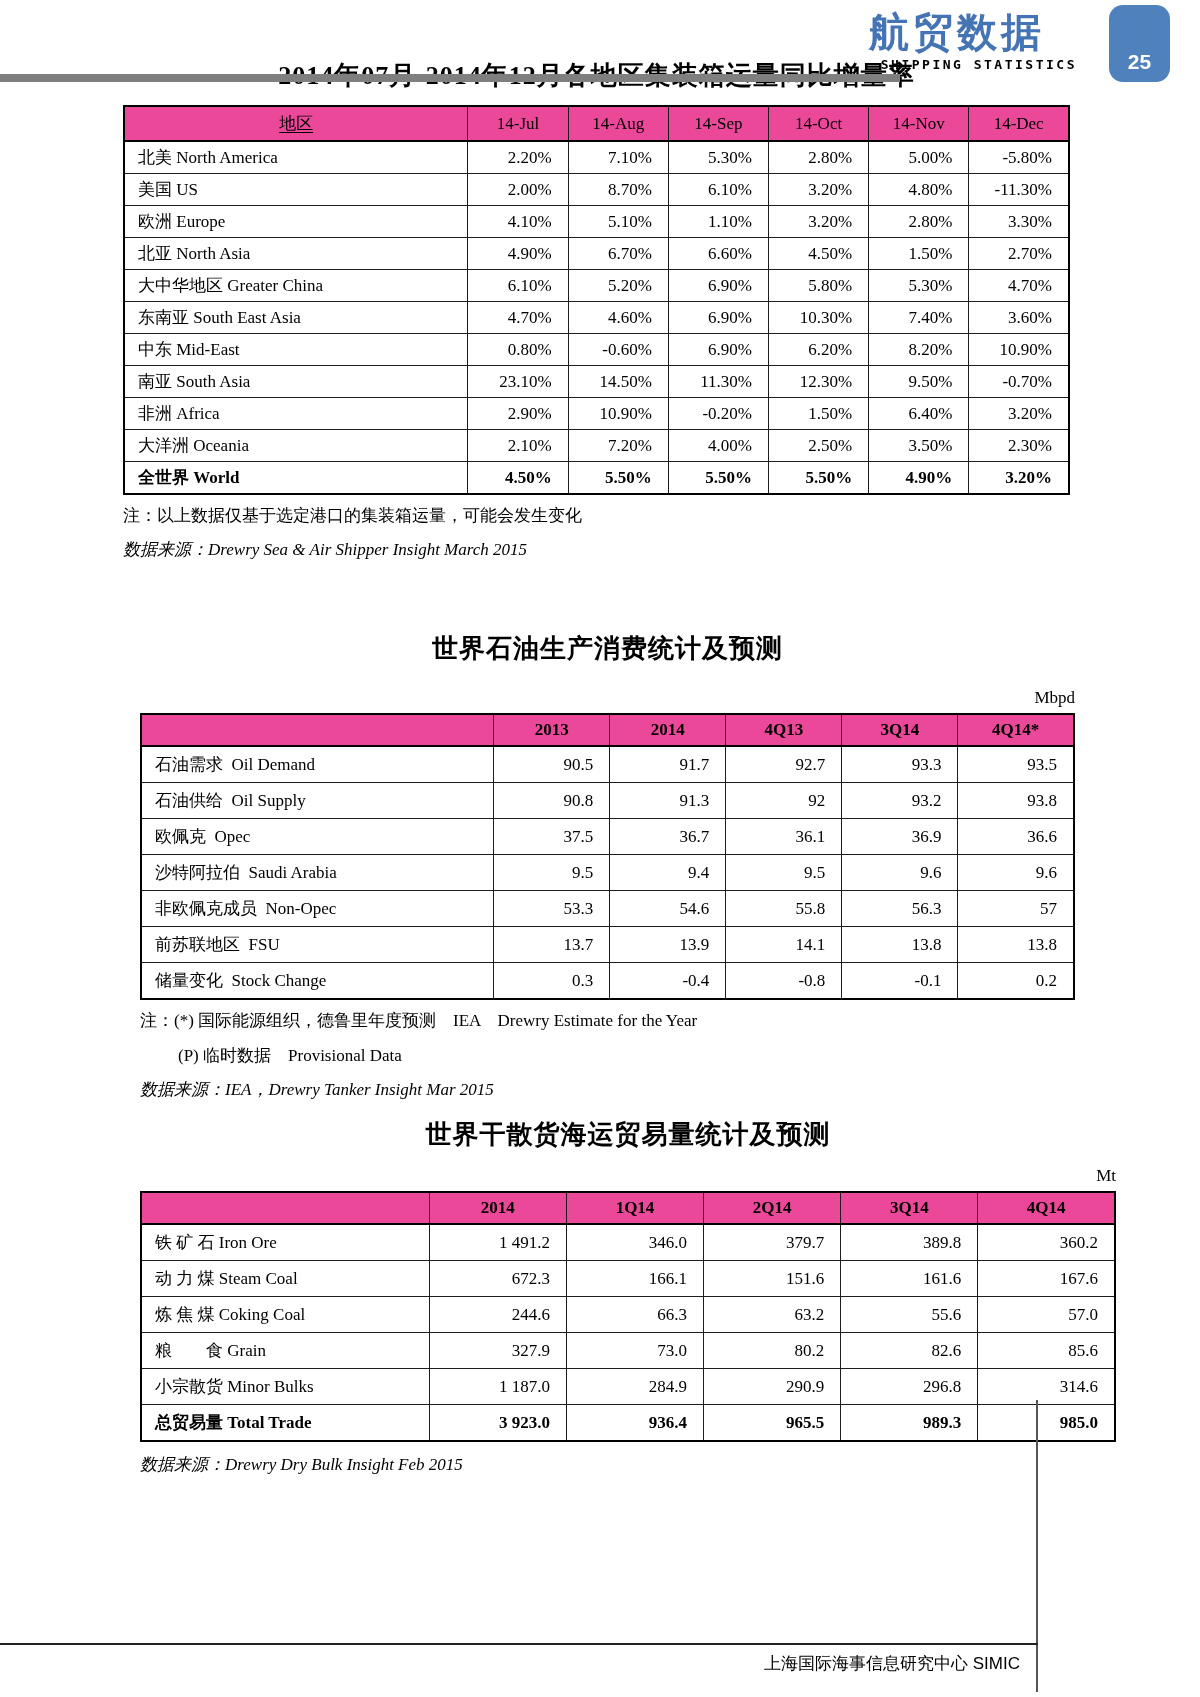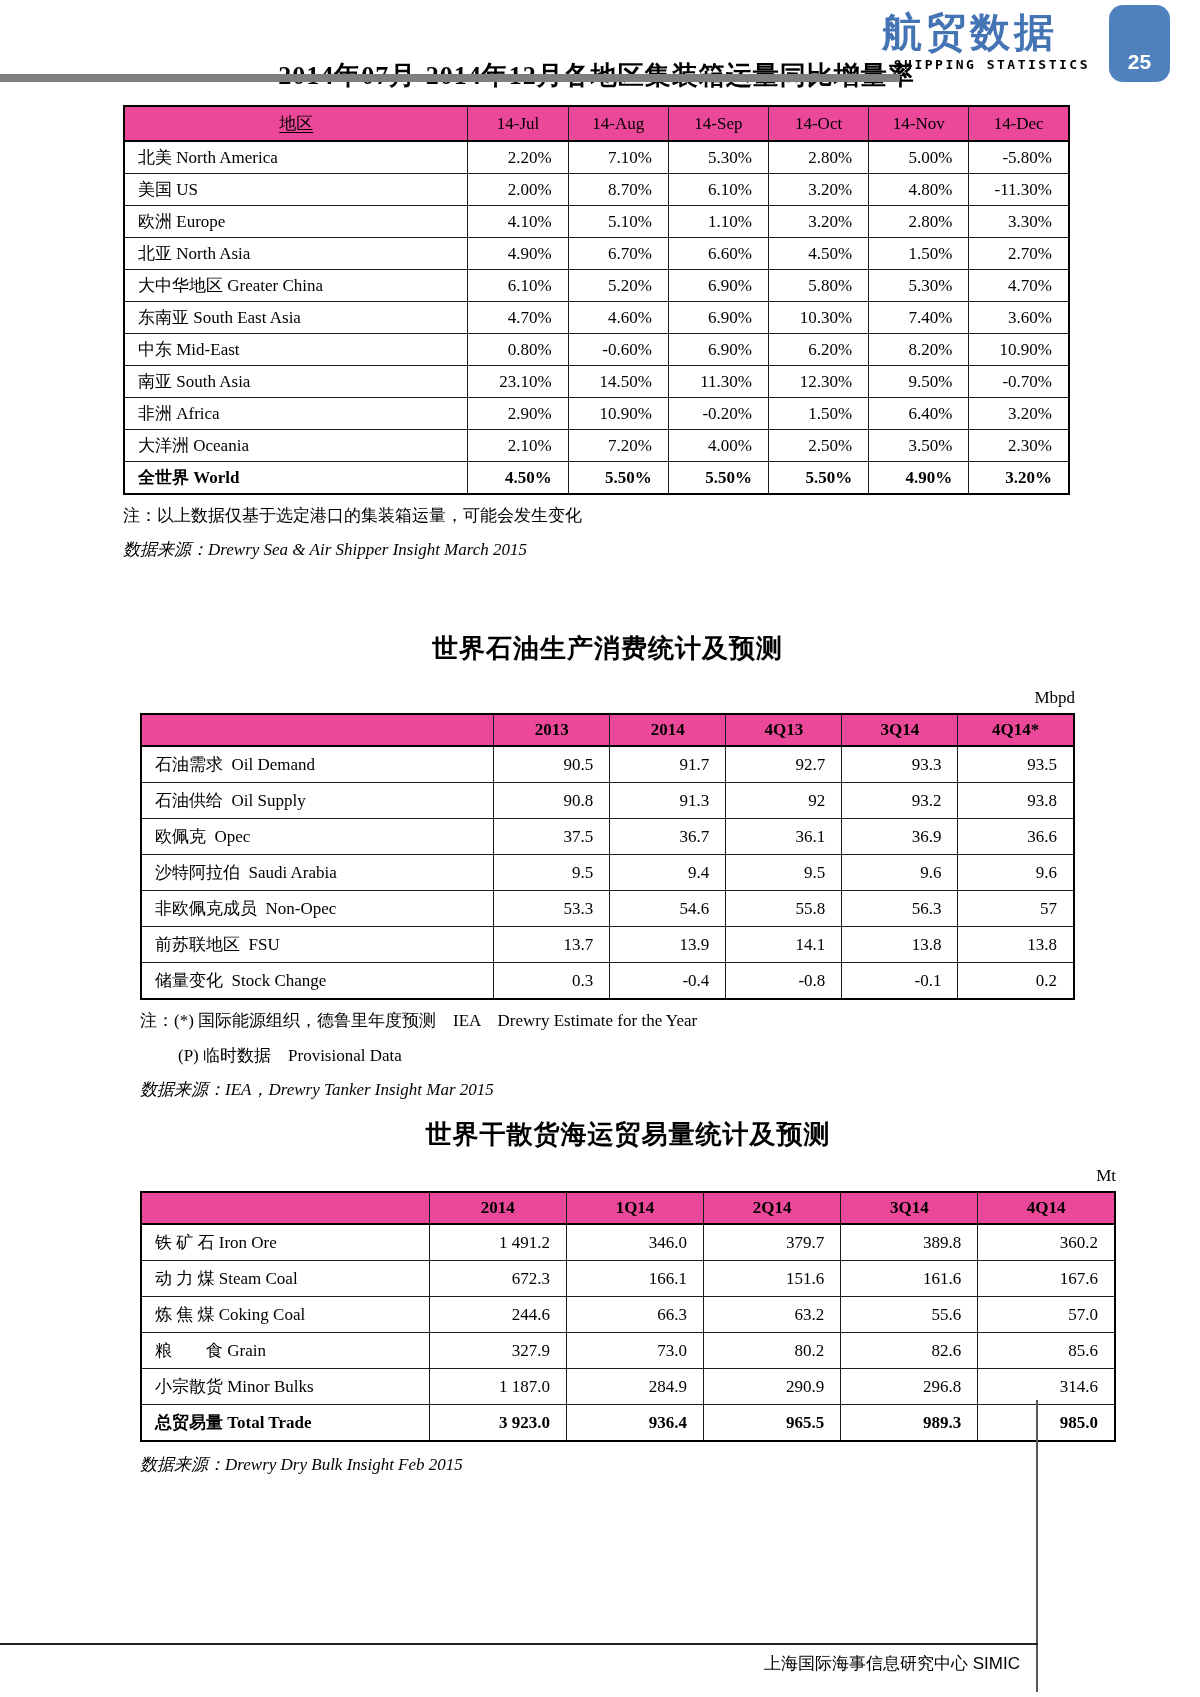--- a/index.html
+++ b/index.html
@@ -2,21 +2,21 @@
 <html><head>
 <meta charset="utf-8">
 <style>
   * { box-sizing: border-box; margin: 0; padding: 0; }
   html,body { background:#ffffff; }
   body { font-family: "Liberation Serif", "DejaVu Serif", serif; color:#000; }
   .page { position:relative; width:1200px; height:1697px; background:#fff; overflow:hidden; margin:0 auto; }
 
   
   .gray-bar { position:absolute; left:0; top:74px; width:900px; height:8px; background:#7f7f7f; }
-  .header-text { position:absolute; top:10px; right:110px; text-align:center; }
+  .header-text { position:absolute; top:10px; right:123px; text-align:center; }
   .header-text .cn { font-family:"Liberation Sans","DejaVu Sans",sans-serif; font-weight:bold; font-size:40px; line-height:44px; color:#4574B4; letter-spacing:4px; }
   .header-text .en { font-family:"DejaVu Sans Mono","Liberation Mono",monospace; font-weight:bold; font-size:13px; letter-spacing:2.5px; margin-top:3px; color:#000;margin-left:44px; }
   .page-box { position:absolute; left:1109px; top:5px; width:61px; height:77px; background:#4F81BD; color:#fff;
               display:flex; align-items:flex-end; justify-content:center; padding-bottom:8px;
               font-family:"Liberation Sans",sans-serif; font-weight:bold; font-size:21px;border-radius:14px; }
 
   
   .s1 { margin:58px 130px 0 123px; }
   .s2 { margin:70px 125px 0 140px; }
   .s3 { margin:16px 84px 0 140px; }

